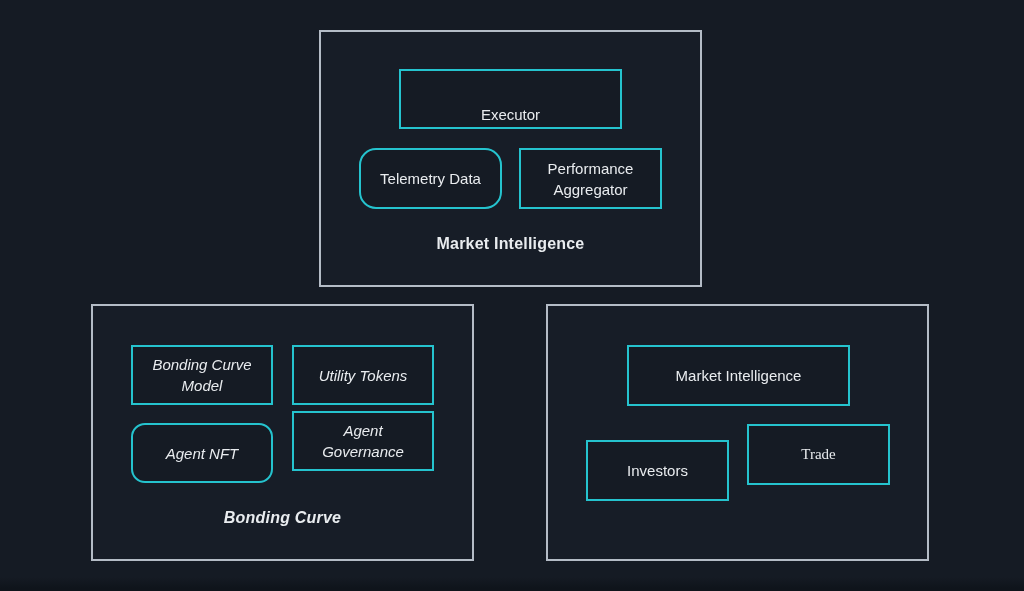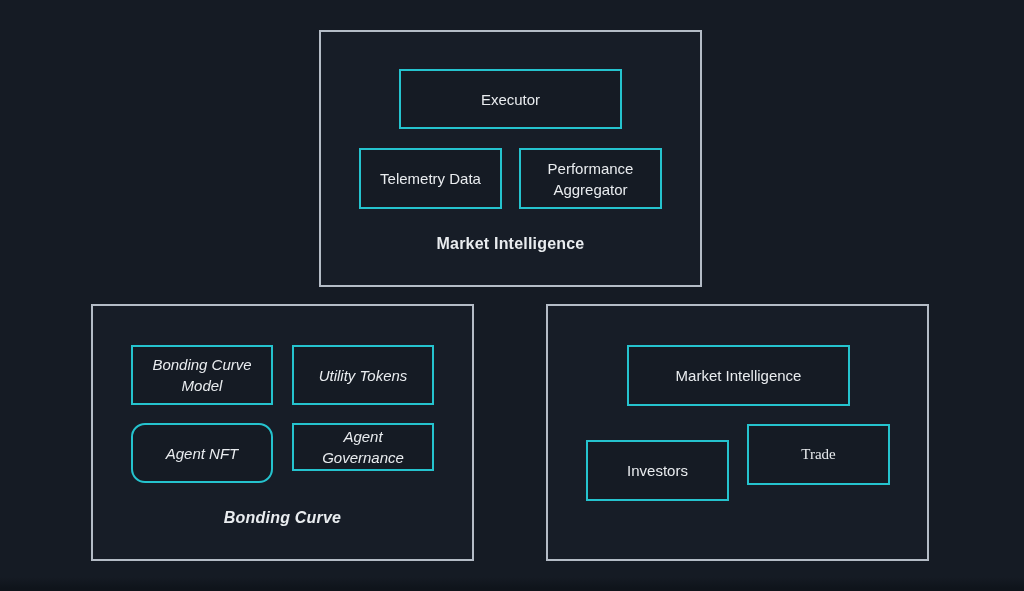--- a/index.html
+++ b/index.html
@@ -51,28 +51,28 @@
     color: #e9ecef;
     font-size: 16px;
     font-weight: bold;
     line-height: 22px;
     letter-spacing: 0.2px;
   }
   #group-market-intelligence { left: 319px; top: 30px; }
   #group-bonding-curve       { left: 91px;  top: 304px; font-style: italic; }
   #group-tessx-ui            { left: 546px; top: 304px; }
 
-  #node-executor               { left: 78px;  top: 37px;  width: 223px; height: 60px; }
-  #node-telemetry-data         { left: 38px;  top: 116px; width: 143px; height: 61px; }
+  #node-executor               { left: 78px;  top: 37px;  width: 223px; height: 60px; align-items: flex-end; }
+  #node-telemetry-data         { left: 38px;  top: 116px; width: 143px; height: 61px; border-radius: 17px; }
   #node-performance-aggregator { left: 198px; top: 116px; width: 143px; height: 61px; }
 
   #node-bonding-curve-model { left: 38px;  top: 39px;  width: 142px; height: 60px; }
   #node-utility-tokens      { left: 199px; top: 39px;  width: 142px; height: 60px; }
   #node-agent-nft           { left: 38px;  top: 117px; width: 142px; height: 60px; border-radius: 14px; }
-  #node-agent-governance    { left: 199px; top: 117px; width: 142px; height: 48px; }
+  #node-agent-governance    { left: 199px; top: 105px; width: 142px; height: 60px; }
 
   #node-market-intelligence { left: 79px;  top: 39px;  width: 223px; height: 61px; }
   #node-investors           { left: 38px;  top: 118px; width: 143px; height: 61px; margin-top: 16px; }
   #node-trade               { left: 199px; top: 118px; width: 143px; height: 61px; font-family: Liberation Serif, serif; }
 </style>
 </head>
 <body>
 
 <div class="canvas">
 

